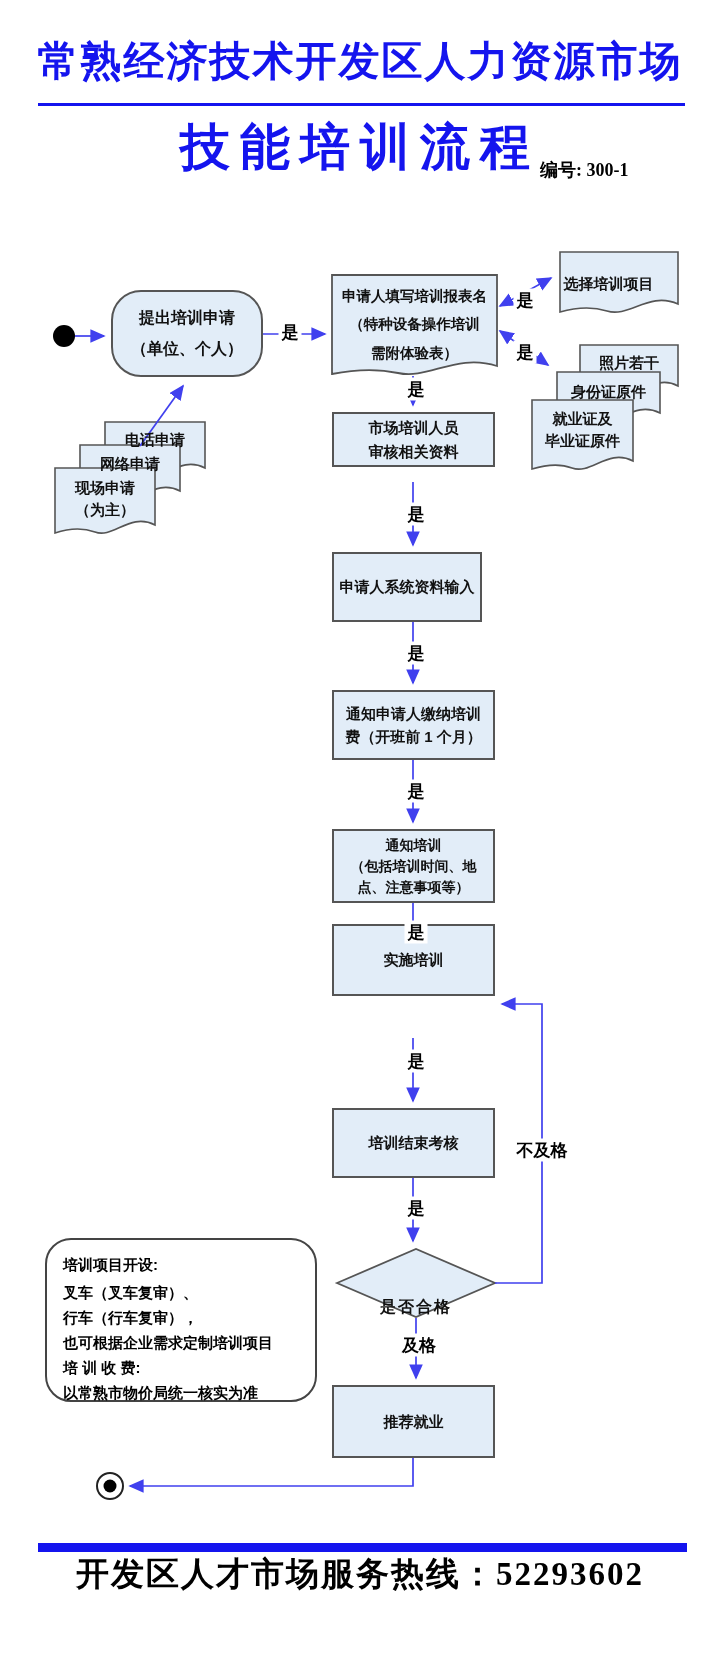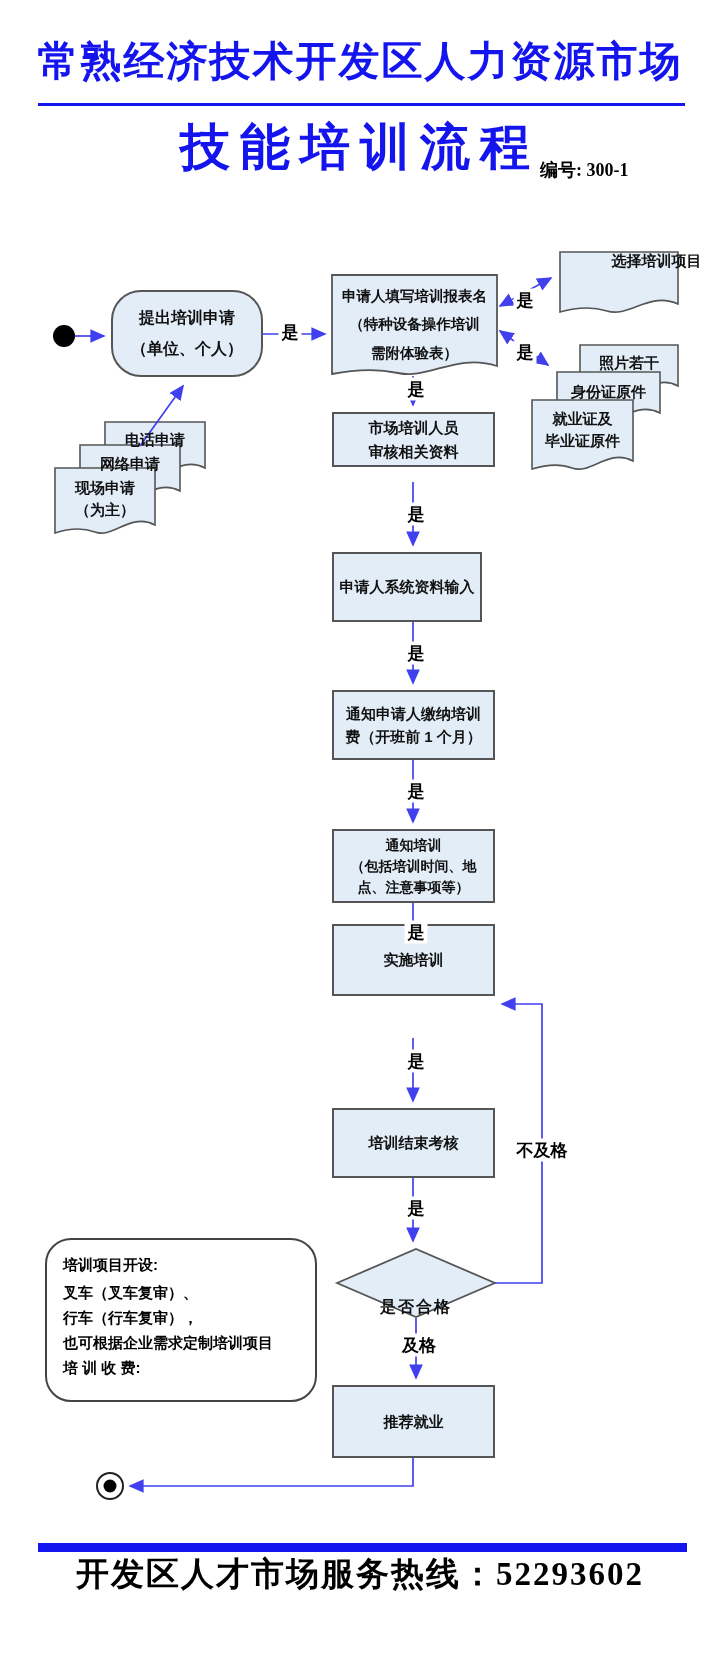--- a/index.html
+++ b/index.html
@@ -129,21 +129,21 @@
   <div>现场申请</div>
   <div>（为主）</div>
 </div>
 
 <div class="doclbl" style="left:335px;top:282px;width:159px;font-size:14.5px;line-height:1.95;">
   <div>申请人填写培训报表名</div>
   <div>（特种设备操作培训</div>
   <div>需附体验表）</div>
 </div>
 
-<div class="doclbl" style="left:560px;top:250px;width:97px;margin-left:48px;">选择培训项目</div>
+<div class="doclbl" style="left:560px;top:273px;width:97px;">选择培训项目</div>
 <div class="doclbl" style="left:580px;top:352px;width:98px;">照片若干</div>
 <div class="doclbl" style="left:557px;top:381px;width:103px;">身份证原件</div>
 <div class="doclbl" style="left:532px;top:408px;width:101px;">
   <div>就业证及</div>
   <div>毕业证原件</div>
 </div>
 
 <div class="edge-lbl" style="left:290px;top:332px;">是</div>
 <div class="edge-lbl" style="left:525px;top:300px;">是</div>
 <div class="edge-lbl" style="left:525px;top:352px;">是</div>
@@ -156,16 +156,17 @@
 <div class="edge-lbl" style="left:416px;top:1208px;">是</div>
 <div class="edge-lbl" style="left:419px;top:1345px;">及格</div>
 <div class="edge-lbl" style="left:542px;top:1150px;">不及格</div>
 
 <div class="note">
   <div class="nl1">培训项目开设:</div>
   <div>叉车（叉车复审）、</div>
   <div>行车（行车复审），</div>
   <div>也可根据企业需求定制培训项目</div>
   <div>培 训 收 费:</div>
+  <div>以常熟市物价局统一核实为准</div>
 </div>
 
 <div class="abs footer-bar"></div>
 <div class="abs center-text hotline">开发区人才市场服务热线：52293602</div>
 
 </body></html>

